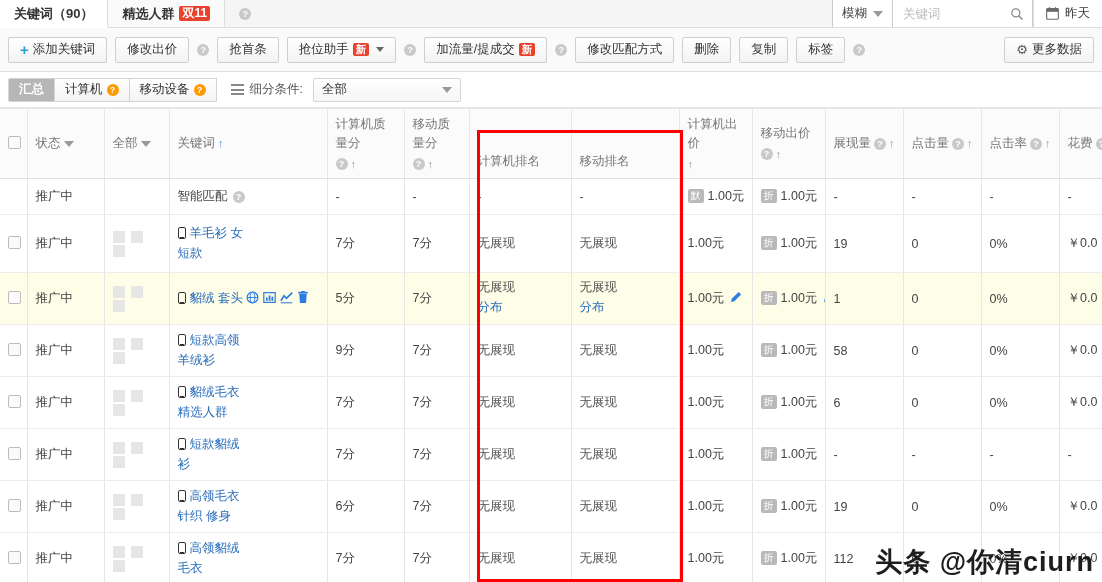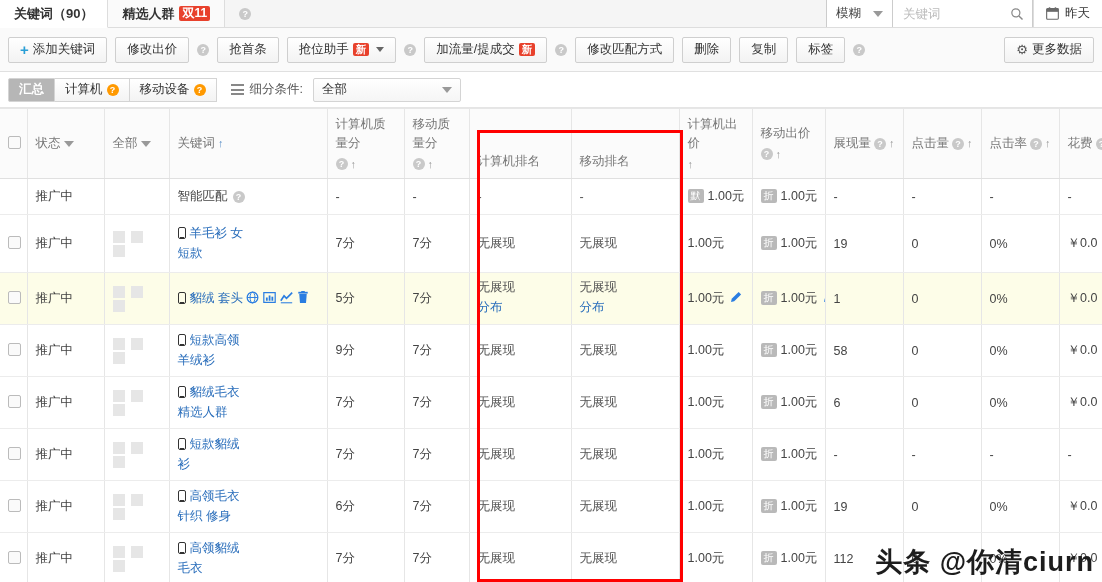--- a/index.html
+++ b/index.html
@@ -46,21 +46,21 @@
     display: inline-block; width: 12px; height: 12px; border-radius: 50%;
     background: #c9c9c9; color: #fff; font-size: 9px; line-height: 12px;
     text-align: center; font-weight: bold; flex: none;
   }
   .qmark.orange { background: #f90; }
 
   .tabbar-right {
     margin-left: auto; display: flex; align-items: stretch;
   }
   .match-select {
-    display: flex; align-items: center; gap: 12px;
+    display: flex; align-items: center; gap: 6px;
     padding: 0 9px; background: #fff;
     border: 1px solid #ccc; border-top: none; border-bottom: none;
     font-size: 12.5px; color: #444; cursor: pointer; text-align: right;
   }
   .caret { width: 0; height: 0; border-left: 5px solid transparent; border-right: 5px solid transparent; border-top: 6px solid #999; display:inline-block;}
   .searchbox {
     display: flex; align-items: center;
     width: 140px; background: #fff;
     border: 1px solid #ccc; border-top: none; border-bottom: none; border-left: none;
     padding: 0 8px;

